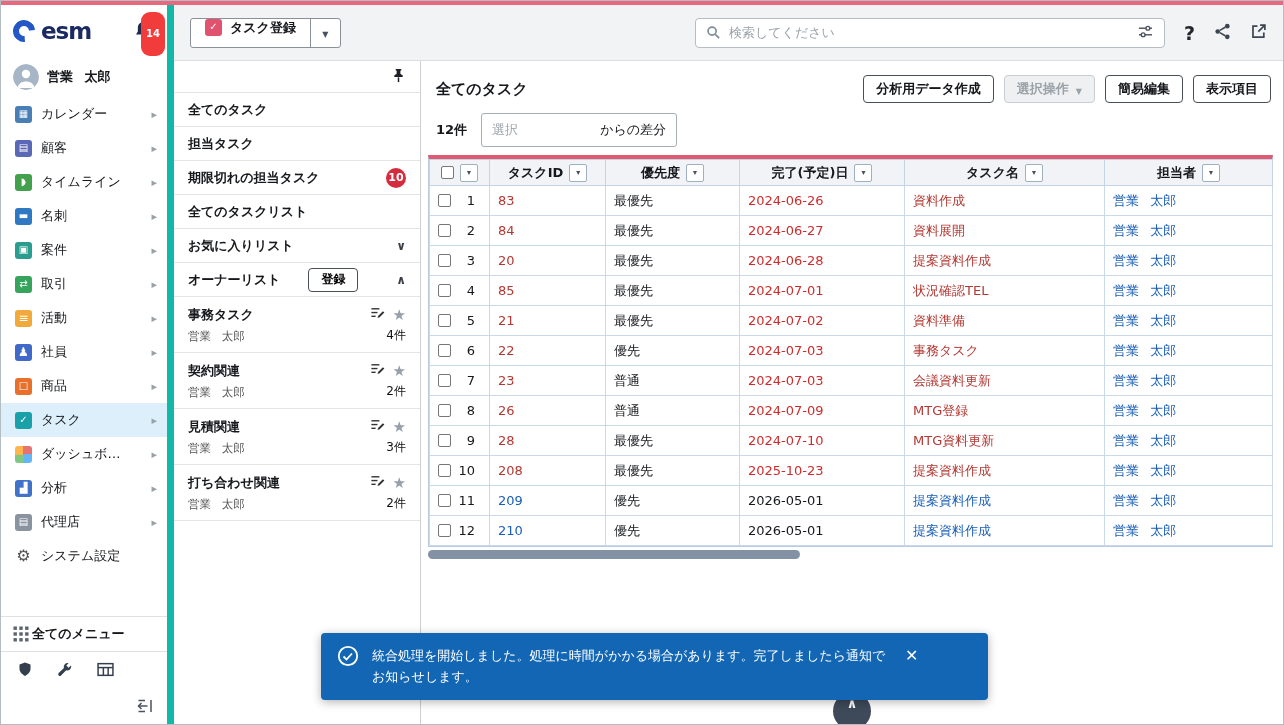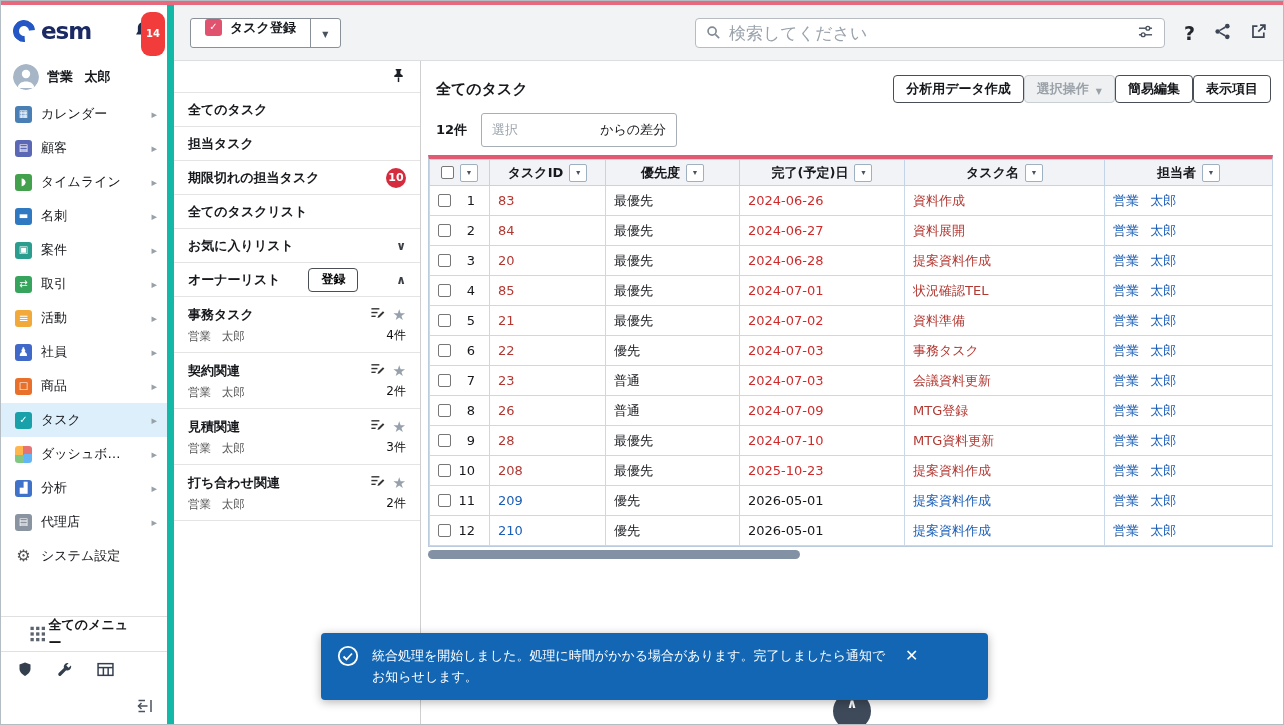--- a/index.html
+++ b/index.html
@@ -35,33 +35,33 @@
 .ic-act{background:#f2a93b}.ic-act::before{content:"≡";font-size:12px}
 .ic-emp{background:#4169c9}.ic-emp::before{content:"♟";font-size:12px}
 .ic-prod{background:#e8702a}.ic-prod::before{content:"□"}
 .ic-task{background:#19a0a8}.ic-task::before{content:"✓";font-weight:bold}
 .ic-dash{background:conic-gradient(#e57373 0 25%,#64b5f6 0 50%,#81c784 0 75%,#ffb74d 0)}
 .ic-ana{background:#3f72c8}.ic-ana::before{content:"▟"}
 .ic-agy{background:#8a93a0}.ic-agy::before{content:"▤"}
 .ic-gear{background:none;color:#555;font-size:16px}.ic-gear::before{content:"⚙"}
 .ic-task-pink{background:#e0526e}.ic-task-pink::before{content:"✓";font-weight:bold}
 .side-spacer{flex:1}
-.all-menu-row{border-top:1px solid #e0e0e0;border-bottom:1px solid #e0e0e0;height:36px;display:flex;align-items:center;gap:3px;padding:0 29px;font-weight:bold}
+.all-menu-row{border-top:1px solid #e0e0e0;border-bottom:1px solid #e0e0e0;height:36px;display:flex;align-items:center;gap:3px;padding:0 12px;font-weight:bold}
 .side-icons-row{height:38px;display:flex;align-items:center;gap:24px;padding:0 16px}
 .collapse-row{height:34px;display:flex;align-items:center;justify-content:flex-end;padding:0 14px}
 
 
 .right-col{flex:1;display:flex;flex-direction:column;min-width:0}
 .topbar{height:56px;flex:none;background:#f2f3f5;border-bottom:1px solid #dcdfe2;display:flex;align-items:center;padding:0 16px}
 .split-btn{display:inline-flex;align-items:stretch;background:#fff;border:1px solid #8a9097;border-radius:3px;height:30px;cursor:pointer}
 .seg-main{display:flex;align-items:flex-start;gap:8px;padding:0 14px;font-weight:bold;font-size:13px}
 .seg-arrow{width:30px;border-left:1px solid #8a9097;display:flex;align-items:center;justify-content:center}
 .ddg::before{content:"▼";font-size:8px;color:#49525e}
 .search-box{margin-left:auto;width:470px;height:30px;background:#fff;border:1px solid #b6bcc2;border-radius:4px;display:flex;align-items:center;gap:8px;padding:0 10px}
-.search-box input{flex:1;border:none;outline:none;font-size:17px;font-family:inherit;background:transparent;color:#333}
+.search-box input{flex:1;border:none;outline:none;font-size:13px;font-family:inherit;background:transparent;color:#333}
 .search-box input::placeholder{color:#9aa2ab}
 .top-icons{display:flex;align-items:center;gap:19px;margin-left:19px}
 .help-ic{font-weight:bold;font-size:19px;color:#23272d;cursor:pointer}
 .help-ic::before{content:"?"}
 
 .content-row{flex:1;display:flex;min-height:0}
 
 
 .panel{width:247px;flex:none;border-right:1px solid #cfcfcf;background:#fff;display:flex;flex-direction:column}
 .pin-row{height:32px;display:flex;justify-content:flex-end;align-items:center;padding:0 14px;border-bottom:1px solid #e4e4e4}
@@ -77,21 +77,21 @@
 .oi-icons{margin-left:auto;display:flex;align-items:center;gap:8px}
 .star{color:#97a1ac;font-size:15px;line-height:1;cursor:pointer}
 .star::before{content:"★"}
 .oi-owner{font-size:11.5px;color:#555;margin-top:5px;word-spacing:7px}
 .oi-count{position:absolute;right:14px;bottom:8px;font-size:12px;color:#111}
 
 
 .main{flex:1;background:#fff;position:relative;min-width:0}
 .main-header{display:flex;align-items:center;margin:14px 12px 0 15px}
 .page-title{font-weight:bold;font-size:15px}
-.hdr-btns{margin-left:auto;display:flex;}
+.hdr-btns{margin-left:auto;display:flex;gap:10px}
 .btn{height:28px;padding:0 12px;background:#fff;border:1.5px solid #4a4f55;border-radius:4px;font-weight:bold;font-size:13px;font-family:inherit;cursor:pointer;display:inline-flex;align-items:center;gap:7px;color:#14161a}
 .btn.disabled{background:#eef0f1;color:#9aa1a8;border-color:#c9ced3}
 .btn.disabled .ddg::before{color:#9aa1a8}
 .count-row{display:flex;align-items:center;gap:14px;margin:10px 12px 8px 15px}
 .count{font-weight:bold}
 .diffbox{width:196px;height:26px;border:1px solid #a8aeb5;border-radius:3px;display:flex;align-items:center;justify-content:space-between;padding:16px 10px;cursor:pointer;background:#fff}
 .diff-ph{color:#9aa2ab}
 .tbl-wrap{margin-left:7px;width:845px;border:1px solid #b9cbdd;border-top:4px solid #e25a72}
 table{border-collapse:collapse;width:843px;table-layout:fixed;font-size:13px}
 th{background:#f1f3f6;height:26px;border:1px solid #c3d4e6;font-weight:bold;padding:0 4px}

